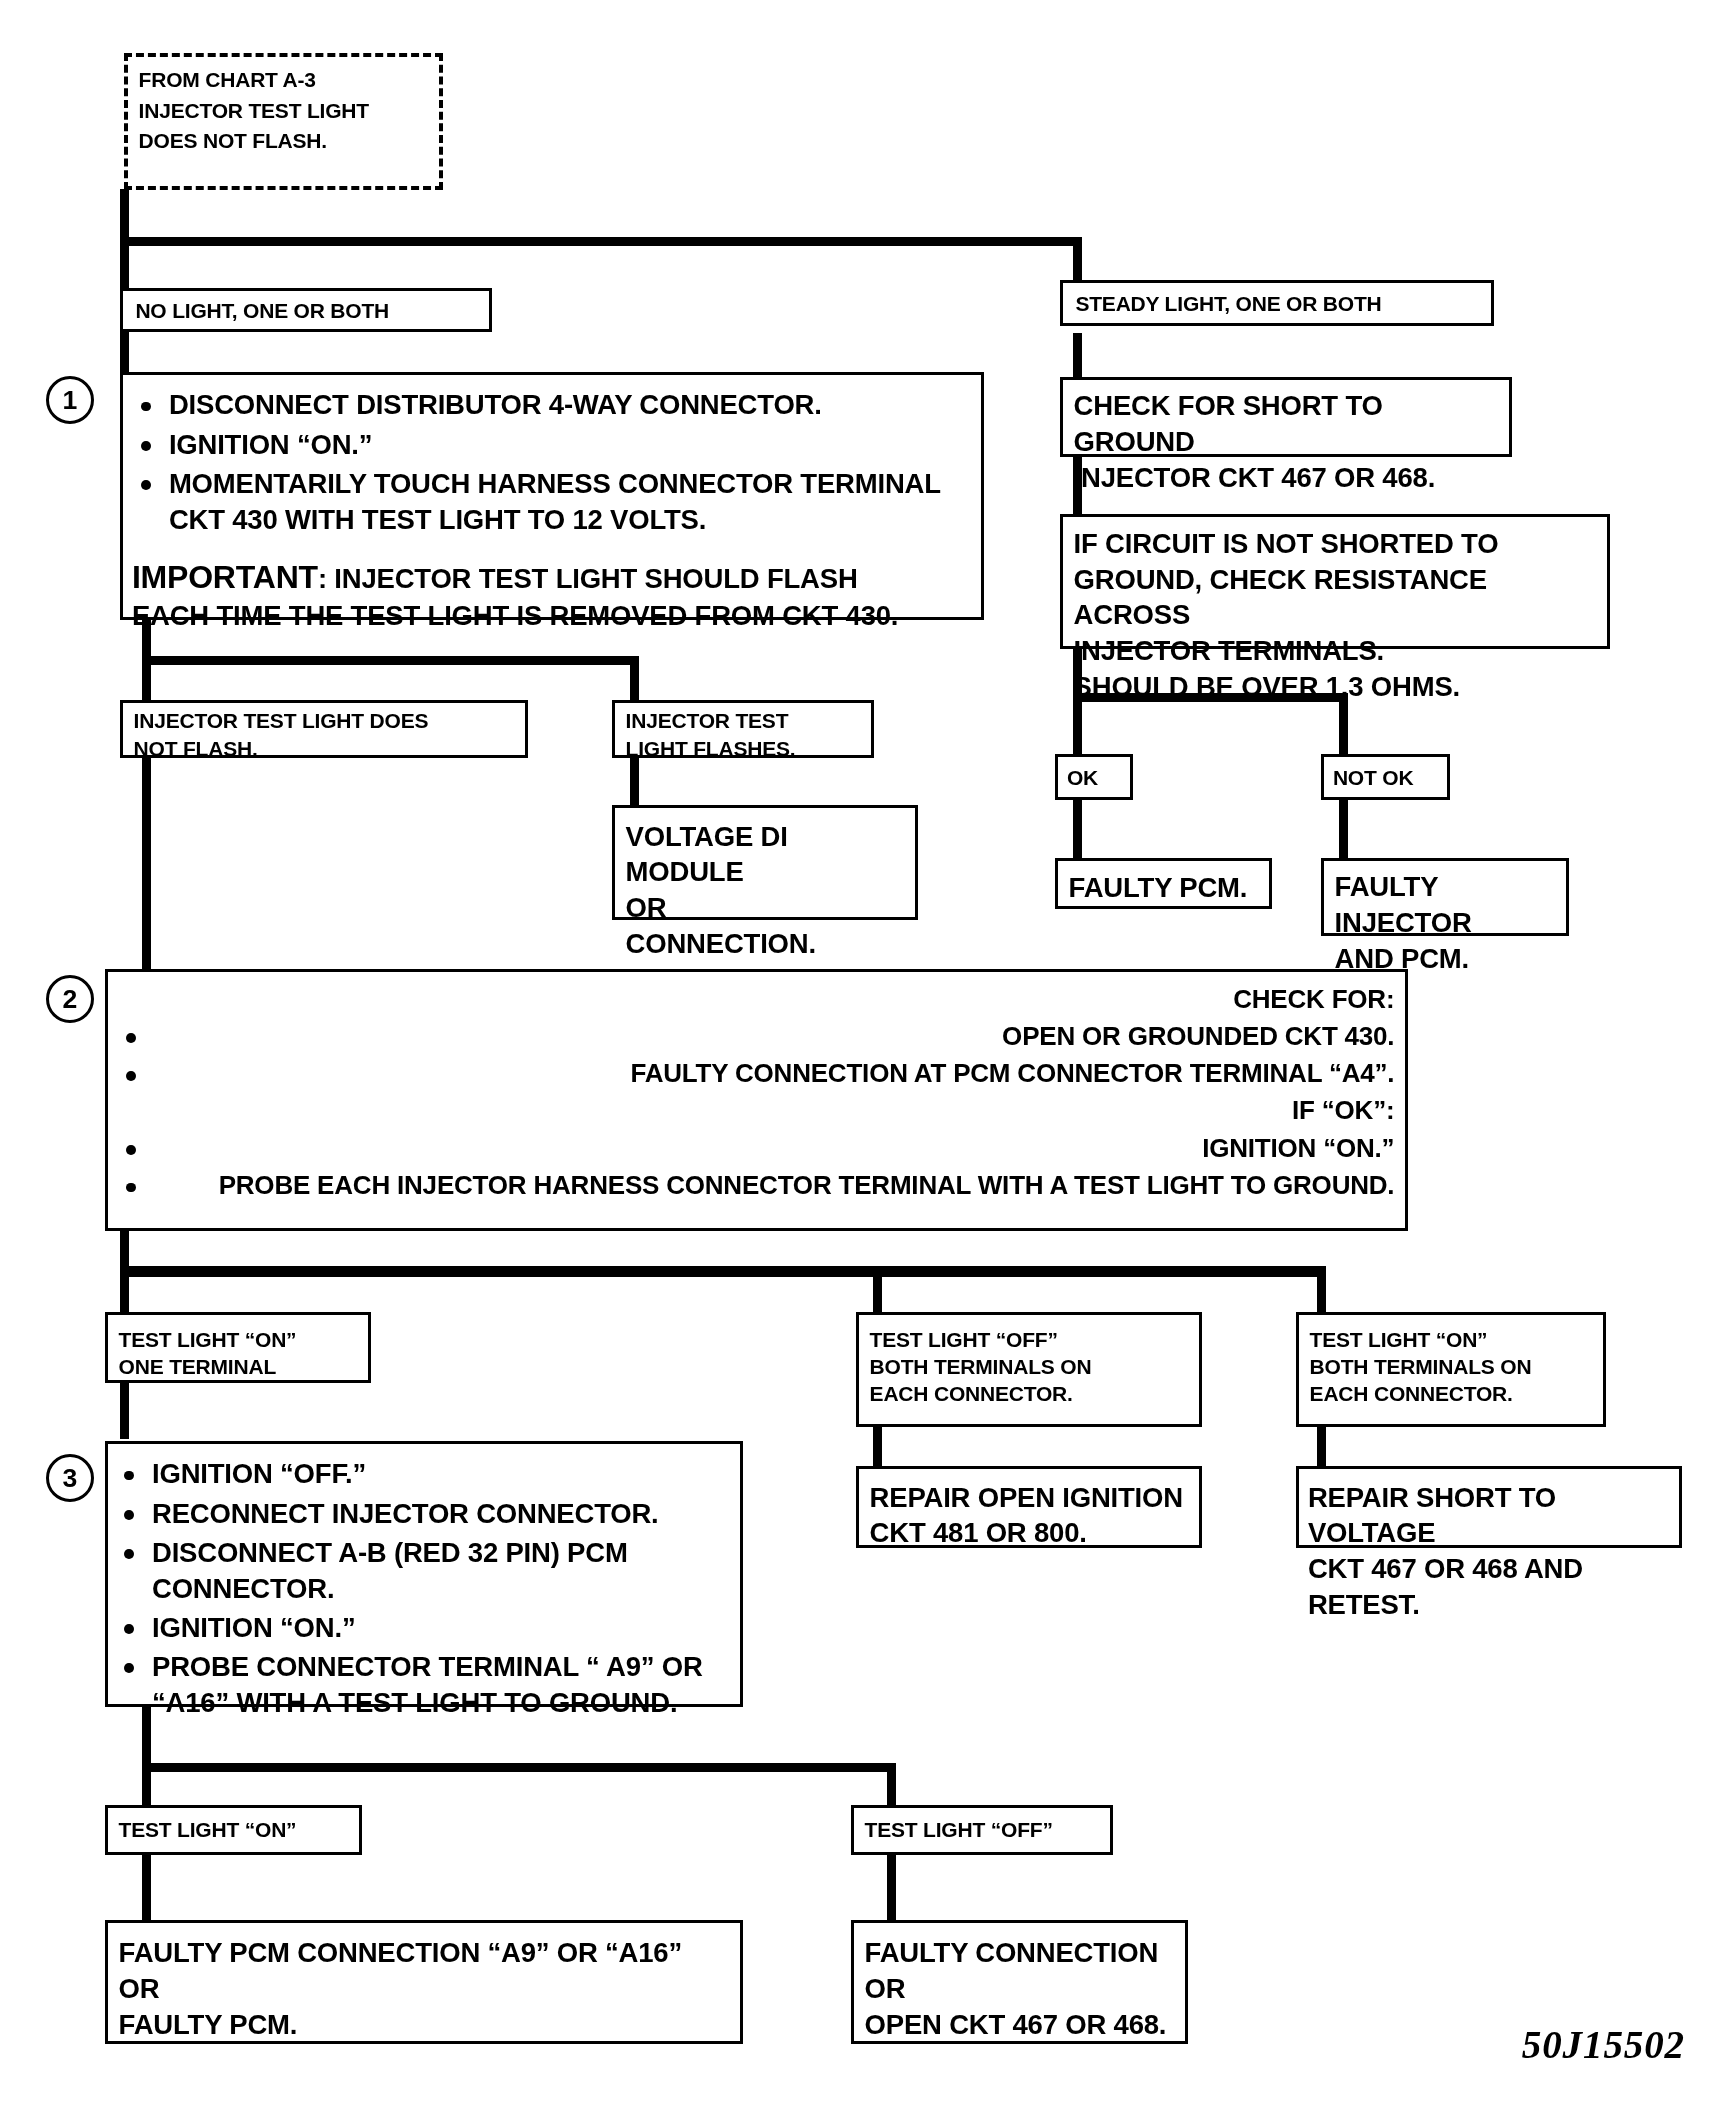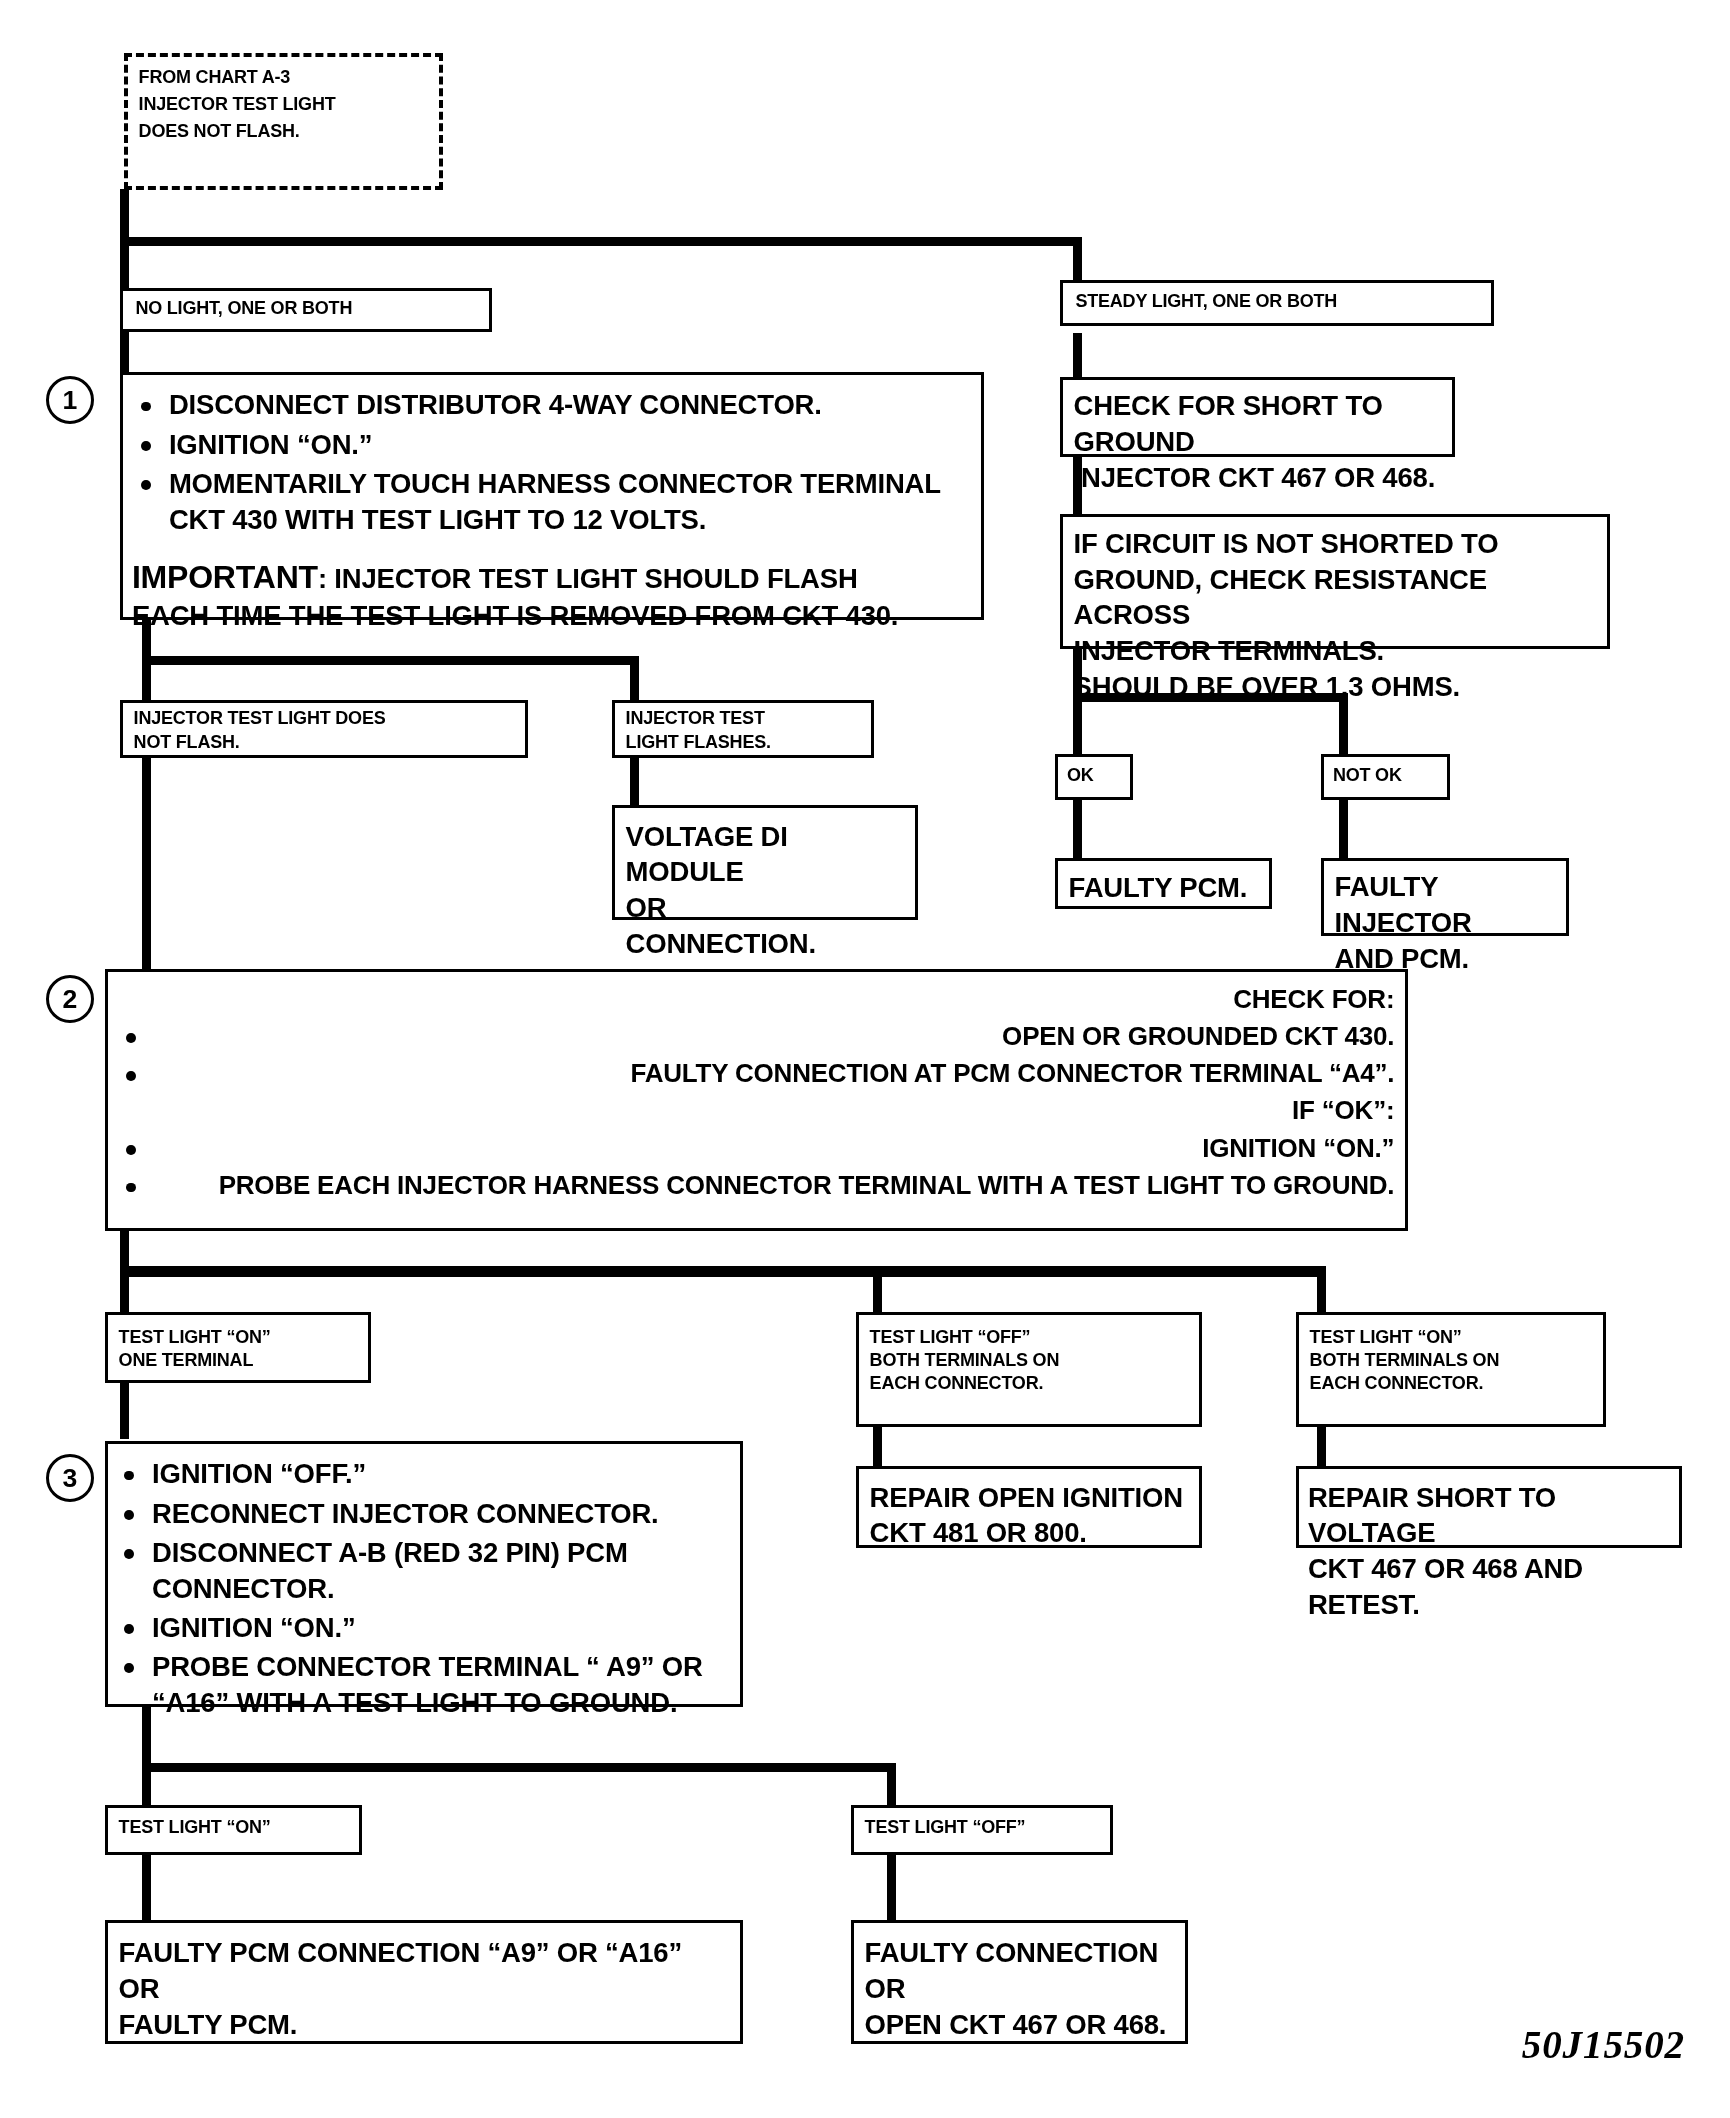--- a/index.html
+++ b/index.html
@@ -28,21 +28,21 @@
     line-height: 1.30;
     z-index: 5;
   }
   .box.dashed {
     border: 4.4px dashed #000;
   }
   .box .pad {
     padding: 8.9px 12.4px 8.9px 14px;
   }
   .t29 { font-size: 26px; }
-  .t30 { font-size: 18px; }
+  .t30 { font-size: 21px; }
   .t31 { font-size: 27.5px; }
 
   
   ul.bullets {
     list-style: none;
     margin: 0;
     padding: 0;
   }
   ul.bullets > li {
     position: relative;
@@ -207,21 +207,21 @@
       </ul>
       <div class="imp">
         <div>
           <span class="big">IMPORTANT</span><span>: INJECTOR TEST LIGHT SHOULD FLASH</span>
         </div>
         <div>EACH TIME THE TEST LIGHT IS REMOVED FROM CKT 430.</div>
       </div>
     </div>
   </div>
 
-  <div class="box t31" style="left:1060px; top:377px; width:395px; height:80px;">
+  <div class="box t31" style="left:1060px; top:377px; width:452px; height:80px;">
     <div class="pad" style="padding:8px 10.6px;">
       <div>CHECK FOR SHORT TO GROUND</div>
       <div>INJECTOR CKT 467 OR 468.</div>
     </div>
   </div>
 
   <div class="box t31" style="left:1060px; top:514px; width:550px; height:135px;">
     <div class="pad" style="padding:8.9px 10.6px;">
       <div>IF CIRCUIT IS NOT SHORTED TO</div>
       <div>GROUND, CHECK RESISTANCE ACROSS</div>

